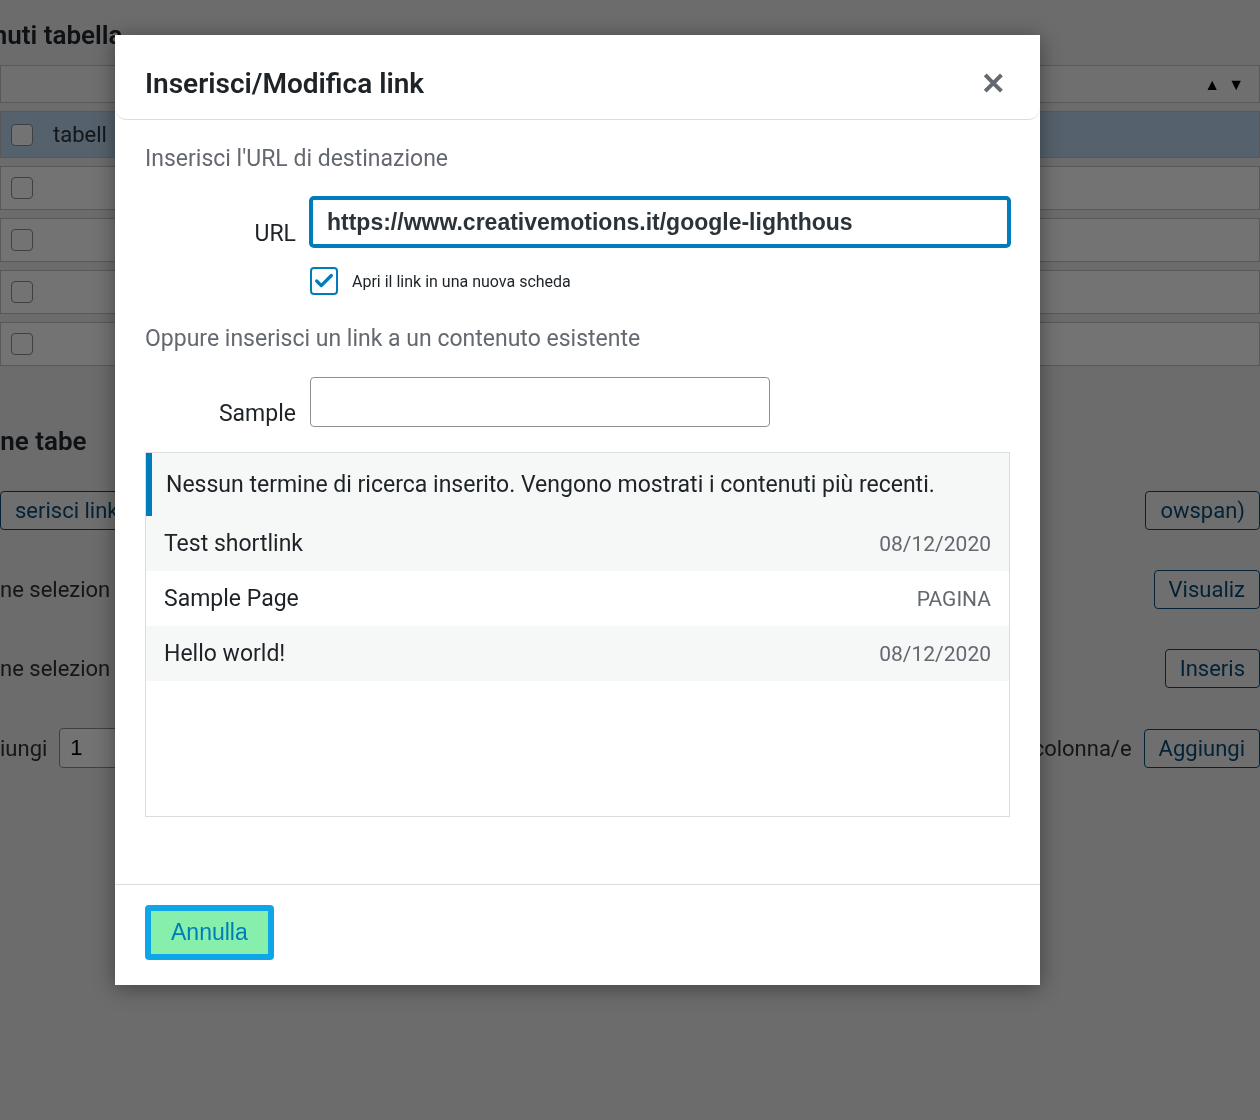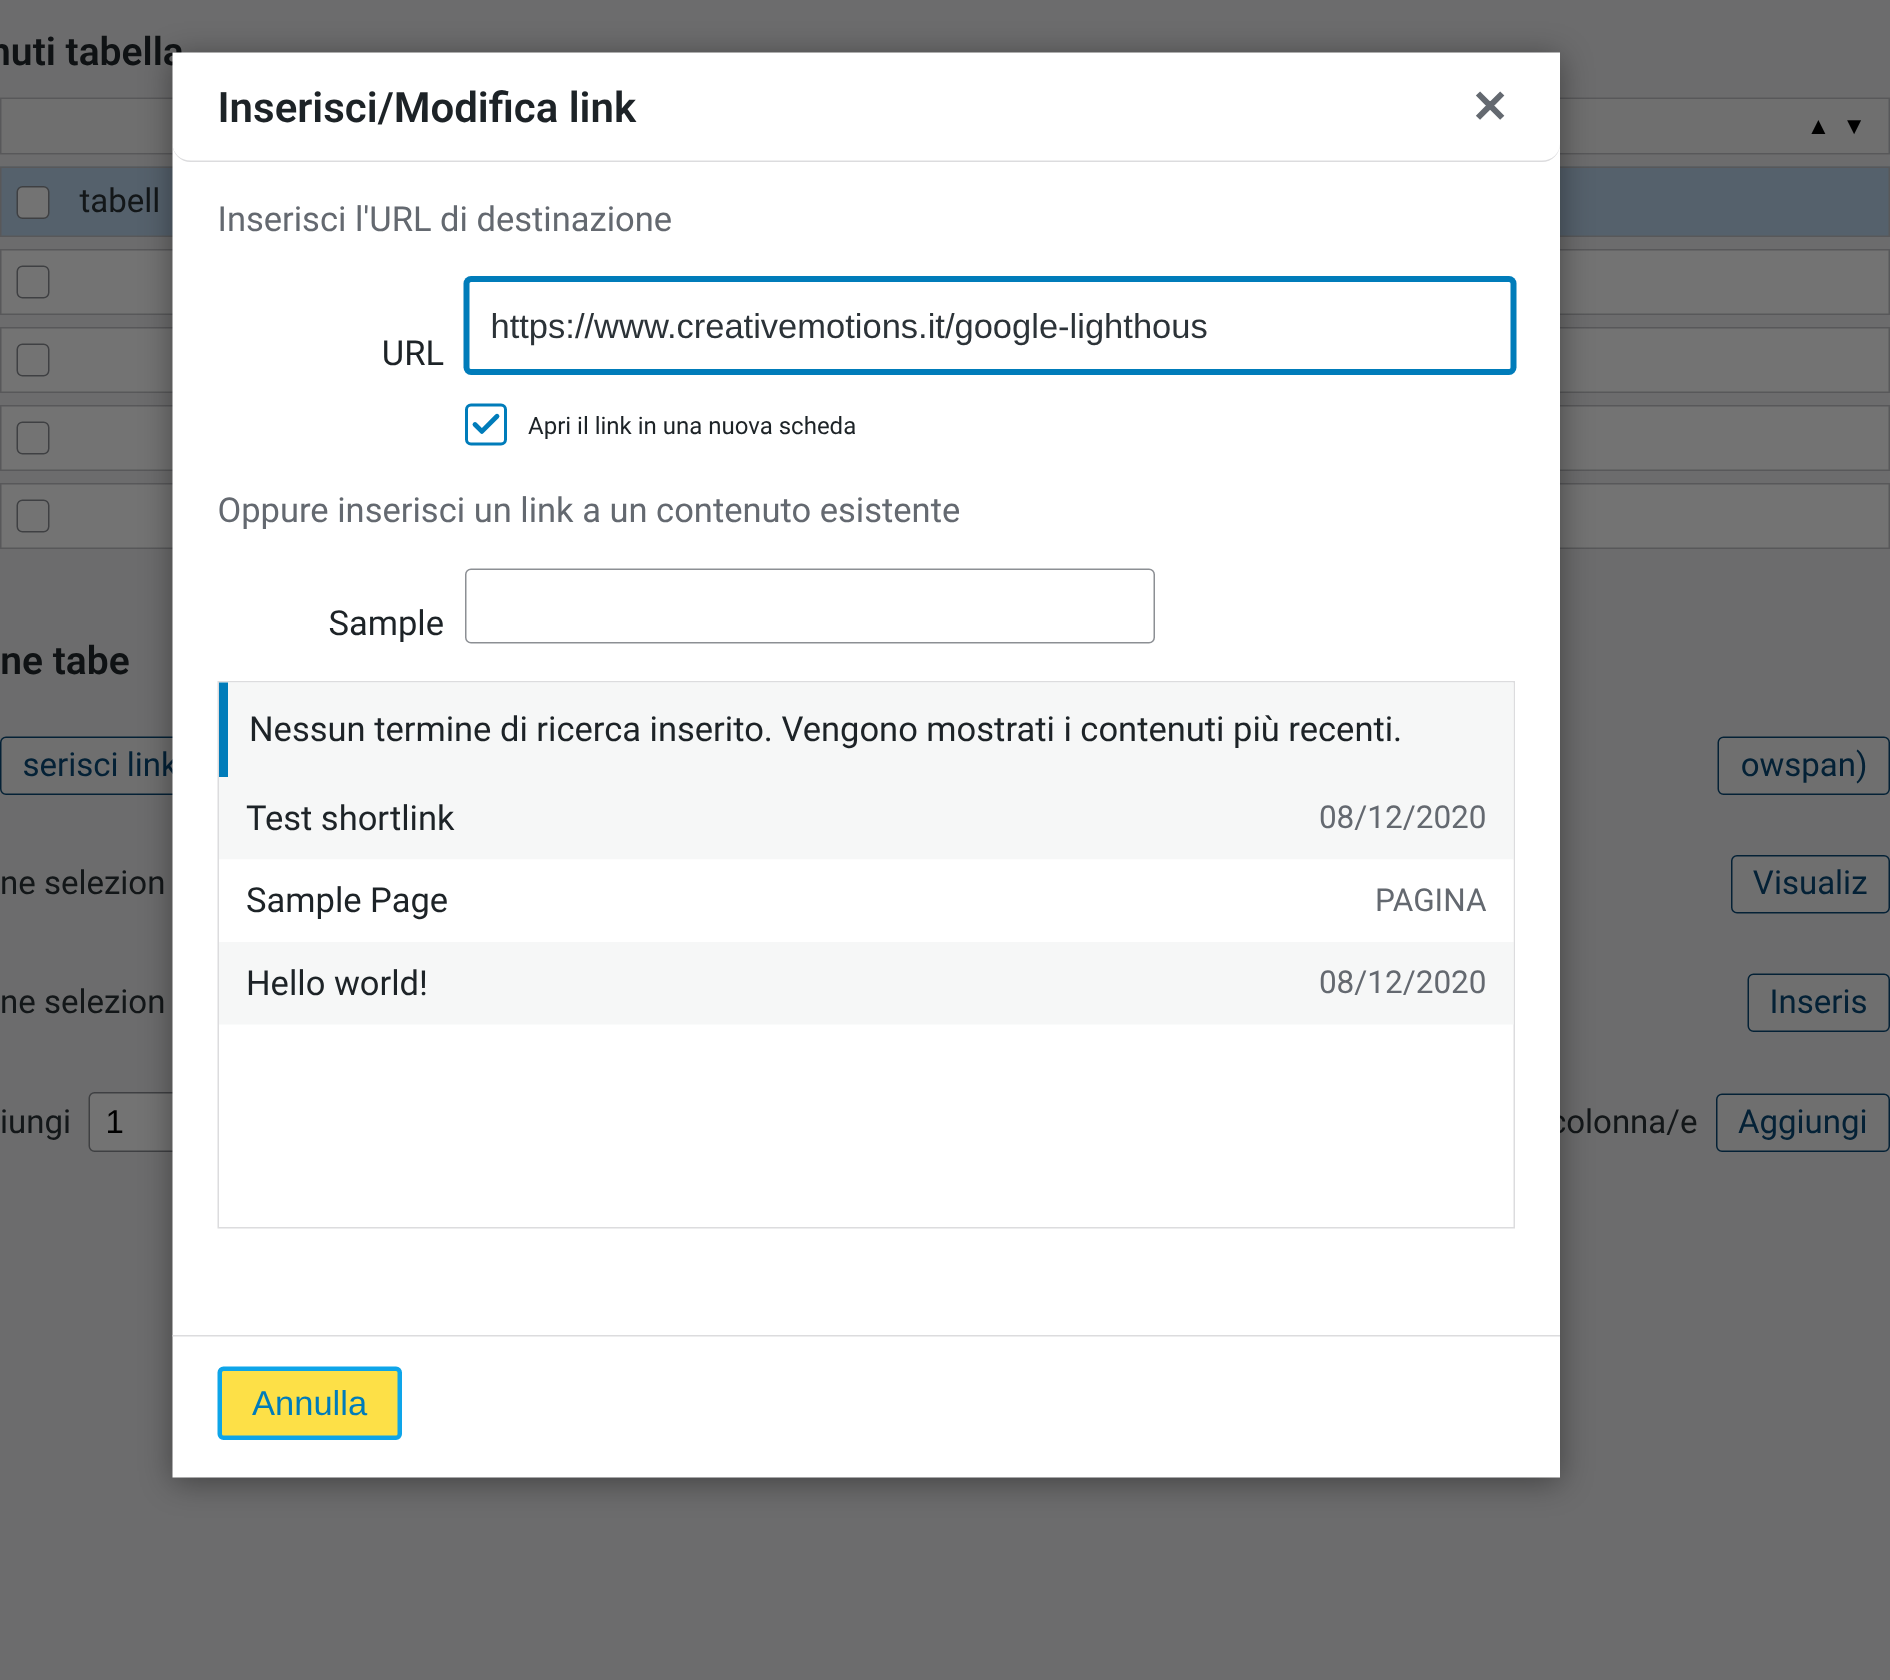--- a/index.html
+++ b/index.html
@@ -108,21 +108,21 @@
       height: 950px;
       background: #fff;
       box-shadow: 0 3px 20px rgba(0,0,0,0.4);
       display: flex;
       flex-direction: column;
     }
     .modal-header {
       display: flex;
       justify-content: space-between;
       align-items: center;
-      padding: 14px 30px 14px 30px;
+      padding: 27px 30px 14px 30px;
       border-bottom: 1px solid #dcdcde;
       border-radius: 12px;
     }
     .modal-title {
       font-size: 28px;
       font-weight: 600;
       color: #1d2327;
     }
     .close-btn {
       font-size: 30px;
@@ -148,27 +148,28 @@
     }
     .form-label {
       width: 165px;
       text-align: right;
       font-size: 23px;
       color: #1d2327;
       padding-right: 14px;
     }
     .form-input {
       flex: 1;
-      height: 64px;
+      height: 50px;
       border: 1px solid #8c8f94;
       border-radius: 4px;
       font-size: 23px;
       padding: 0 14px;
       color: #2c3338;
       background: #fff;
+      font-weight: bold;
     }
     .form-input.focused {
       border: 3px solid #007cba;
       box-shadow: 0 0 0 1px #007cba;
       outline: none;
     }
     .checkbox-row {
       display: flex;
       align-items: center;
       margin-left: 165px;
@@ -241,22 +242,22 @@
       justify-content: space-between;
       align-items: center;
     }
     .btn {
       font-size: 23px;
       padding: 8px 20px;
       border-radius: 4px;
       cursor: pointer;
     }
     .btn-secondary {
-      background: #fde047;
-      border: 3px solid #0ea5e9;
+      background: #86efac;
+      border: 6px solid #0ea5e9;
       color: #007cba;
     }
     .btn-primary {
       background: #007cba;
       border: 1px solid #007cba;
       color: #fff;
     }
   </style>
 </head>
 <body>

